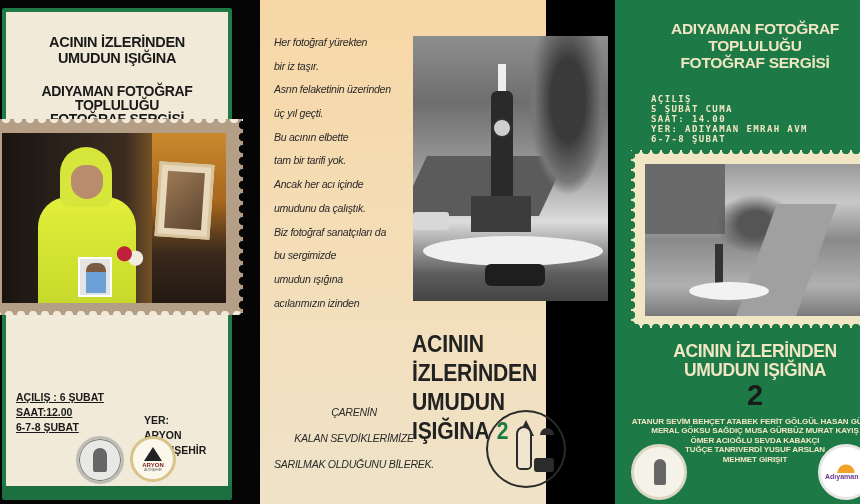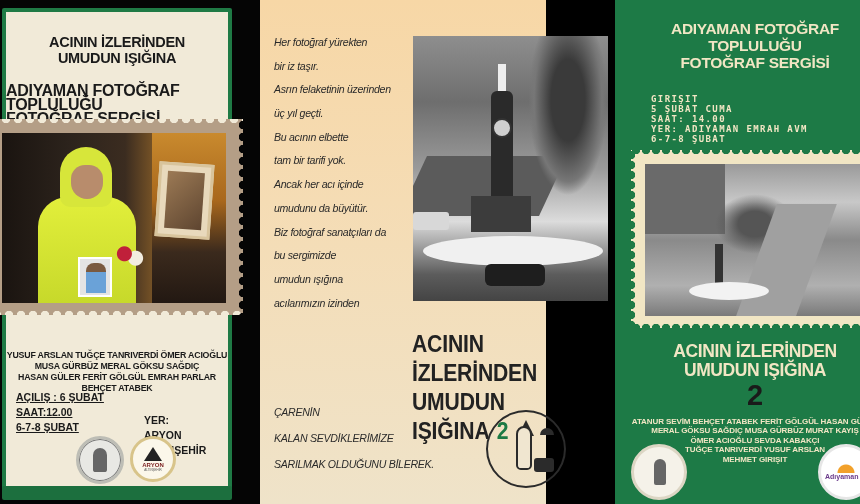--- a/index.html
+++ b/index.html
@@ -6,22 +6,22 @@
   html, body { width: 860px; height: 504px; overflow: hidden; background: #000; }
   body { position: relative; font-family: "Liberation Sans", sans-serif; }
 
   
   .p1 { position: absolute; left: 0; top: 0; width: 260px; height: 504px; background: #050505; }
   .p1 .card { position: absolute; left: 2px; top: 8px; width: 230px; height: 488px;
               background: #f1ead8; border: 4px solid #1f7a45; border-radius: 2px; }
   .p1 .card:after { content:""; position:absolute; left:-4px; right:-4px; bottom:-8px; height:14px; background:#1c6f3e; border-radius: 2px; }
   .p1 .title1 { position: absolute; left: 0; width: 222px; top: 22px; text-align: center;
                 font-weight: 900; font-size: 14.5px; line-height: 16px; color: #1a1a1a; letter-spacing: -0.3px; }
-  .p1 .title2 { position: absolute; left: 0; width: 222px; top: 72px; text-align: left;
-                font-weight: 900; font-size: 16px; line-height: 14px; color: #1a1a1a; letter-spacing: -0.3px; }
+  .p1 .title2 { position: absolute; left: 0; width: 222px; top: 72px; text-align: center;
+                font-weight: 900; font-size: 14px; line-height: 14px; color: #1a1a1a; letter-spacing: -0.3px; }
 
   .stamp1 { position: absolute; left: 0; top: 119px; width: 243px; height: 196px; background: #b49e86; }
   .stamp1 .perf-top, .stamp1 .perf-bot { position: absolute; left: 0; right: 0; height: 8px;
       background: radial-gradient(circle at 6px 0, #f1ead8 4px, transparent 4.5px) repeat-x; background-size: 12px 8px; }
   .stamp1 .perf-top { top: 0; }
   .stamp1 .perf-bot { bottom: 0; transform: rotate(180deg); }
   .stamp1 .perf-right { position: absolute; right: 0; top: 0; bottom: 0; width: 8px;
       background: radial-gradient(circle at 8px 6px, #050505 4px, transparent 4.5px) repeat-y; background-size: 8px 12px; }
   .stamp1 .photo { position: absolute; left: 2px; top: 14px; width: 224px; height: 170px; overflow: hidden;
       background: linear-gradient(90deg, #1a1410 0%, #2c231c 30%, #3b2c20 55%, #9a6a2a 75%, #2a2018 100%); }
@@ -48,21 +48,21 @@
   .logo-aryon .a-mark { width: 0; height: 0; border-left: 9px solid transparent; border-right: 9px solid transparent; border-bottom: 14px solid #222; }
   .logo-aryon .a-text { font-size: 6px; font-weight: 900; color: #7a1e1e; margin-top: 1px; }
   .logo-aryon .a-sub { font-size: 3px; color: #555; }
 
   
   .p2 { position: absolute; left: 260px; top: 0; width: 286px; height: 504px;
         background: linear-gradient(180deg, #f7d7a6 0%, #f5dcb4 40%, #efe3c9 100%); }
   .p2 .poem { position: absolute; left: 14px; top: 36px; font-style: italic; font-size: 10.6px; color: #2a2a2a; letter-spacing: -0.3px; }
   .p2 .poem div { height: 23.7px; }
   .p2 .poem2 { position: absolute; left: 14px; top: 406px; font-style: italic; font-size: 10.6px; color: #2a2a2a; letter-spacing: -0.3px; }
-  .p2 .poem2 div { height: 26px; }
+  .p2 .poem2 div { height: 26px; text-align: center; }
   .p2 .photo-bw { position: absolute; left: 153px; top: 36px; width: 195px; height: 265px;
       background: linear-gradient(180deg, #8e8e8e 0%, #6e6e6e 25%, #9a9a9a 50%, #dcdcdc 70%, #5c5c5c 90%, #444 100%); overflow: hidden; }
   .photo-bw .road { position: absolute; left: 0; top: 120px; width: 140px; height: 60px; background: #5b5b5b; transform: skewX(-25deg); }
   .photo-bw .tree { position: absolute; right: 0; top: 0; width: 80px; height: 160px; background: radial-gradient(ellipse at 50% 40%, #3a3a3a 30%, #777 60%, transparent 70%); }
   .photo-bw .tower { position: absolute; left: 78px; top: 55px; width: 22px; height: 110px; background: #2a2a2a; border-radius: 6px 6px 0 0; }
   .photo-bw .clock { position: absolute; left: 79px; top: 82px; width: 20px; height: 20px; border-radius: 50%; background: #cfcfcf; border: 2px solid #333; }
   .photo-bw .statue { position: absolute; left: 85px; top: 28px; width: 8px; height: 28px; background: #eee; }
   .photo-bw .base { position: absolute; left: 58px; top: 160px; width: 60px; height: 36px; background: #3c3c3c; }
   .photo-bw .snow { position: absolute; left: 10px; top: 200px; width: 180px; height: 30px; background: #f0f0f0; border-radius: 50%; }
   .photo-bw .car { position: absolute; left: 72px; top: 228px; width: 60px; height: 22px; background: #1e1e1e; border-radius: 6px; }
@@ -111,26 +111,20 @@
 <div class="p1">
   <div class="card">
     <div class="title1">
       <div>ACININ İZLERİNDEN</div>
       <div>UMUDUN IŞIĞINA</div>
     </div>
     <div class="title2">
       <div>ADIYAMAN FOTOĞRAF TOPLULUĞU</div>
       <div>FOTOĞRAF SERGİSİ</div>
     </div>
-    <div class="names">
-      <div>YUSUF ARSLAN   TUĞÇE TANRIVERDİ   ÖMER ACIOĞLU</div>
-      <div>MUSA GÜRBÜZ   MERAL GÖKSU SAĞDIÇ</div>
-      <div>HASAN GÜLER   FERİT GÖLGÜL   EMRAH PARLAR</div>
-      <div>BEHÇET ATABEK</div>
-    </div>
     <div class="info">
       <div>AÇILIŞ : 6  ŞUBAT</div>
       <div>SAAT:12.00</div>
       <div>6-7-8 ŞUBAT</div>
     </div>
     <div class="venue">
       <div>YER:</div>
       <div>ARYON  ALTINŞEHİR</div>
     </div>
   </div>
@@ -160,21 +154,21 @@
 
 <div class="p2">
   <div class="poem">
     <div>Her fotoğraf yürekten</div>
     <div>bir iz taşır.</div>
     <div>Asrın felaketinin üzerinden</div>
     <div>üç yıl geçti.</div>
     <div>Bu acının elbette</div>
     <div>tam bir tarifi yok.</div>
     <div>Ancak her  acı içinde</div>
-    <div>umudunu da büyütür.</div>
+    <div>umudunu da çalıştık.</div>
     <div>Biz fotoğraf sanatçıları da</div>
     <div>bu sergimizde</div>
     <div>umudun ışığına</div>
     <div>acılarımızın izinden</div>
   </div>
   <div class="poem2">
     <div>ÇARENİN</div>
     <div>KALAN SEVDİKLERİMİZE</div>
     <div>SARILMAK OLDUĞUNU BİLEREK.</div>
   </div>
@@ -202,21 +196,21 @@
   <div class="cam"></div>
 </div>
 
 <div class="p3">
   <div class="title">
     <div>ADIYAMAN FOTOĞRAF</div>
     <div>TOPLULUĞU</div>
     <div>FOTOĞRAF SERGİSİ</div>
   </div>
   <div class="info">
-    <div>GIRIŞIT</div>
+    <div>AÇILIŞ</div>
     <div>5 ŞUBAT CUMA</div>
     <div>SAAT: 14.00</div>
     <div>YER: ADIYAMAN EMRAH AVM</div>
     <div>6-7-8 ŞUBAT</div>
   </div>
   <div class="stamp3">
     <div class="perf-t"></div>
     <div class="perf-b"></div>
     <div class="perf-l"></div>
     <div class="photo3">

